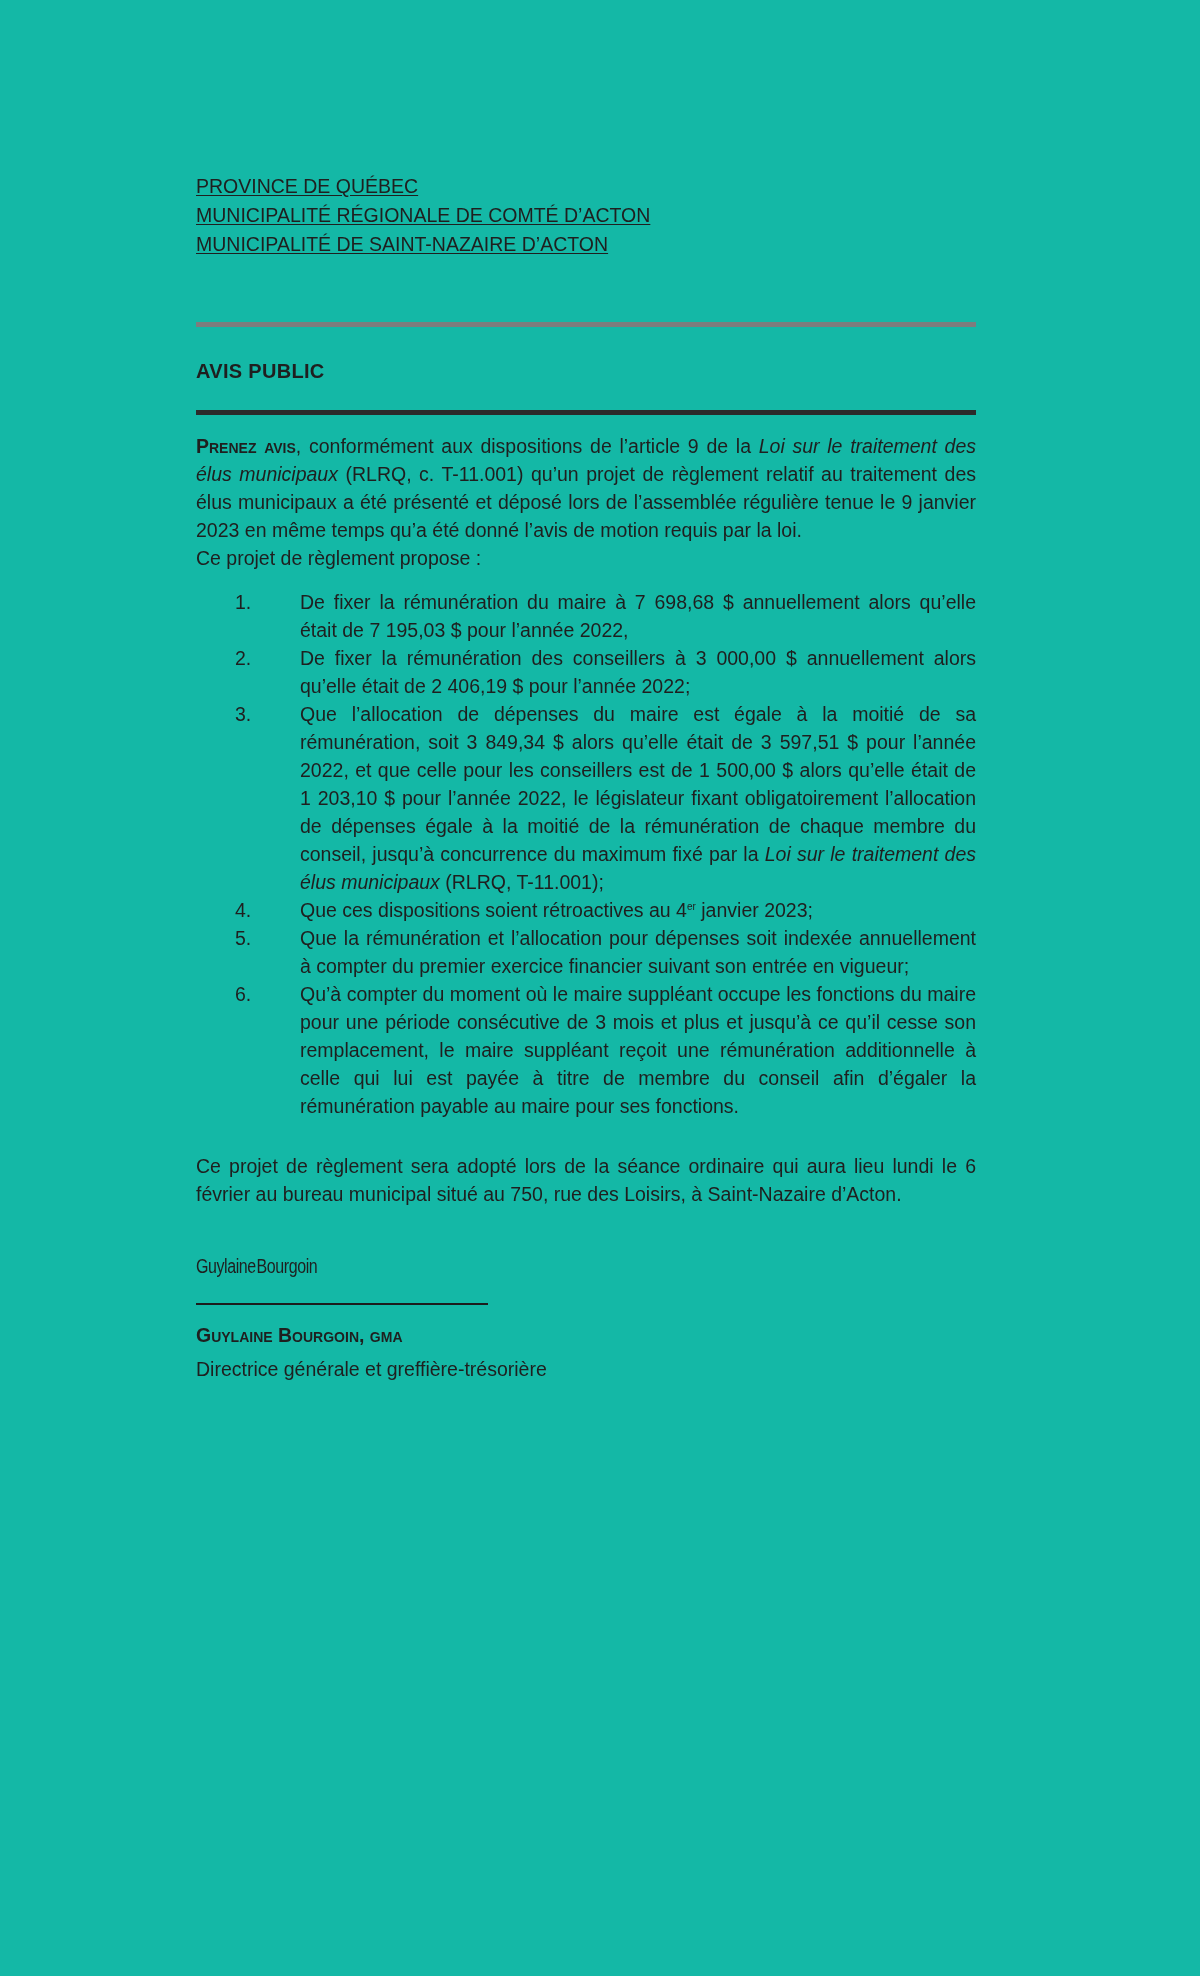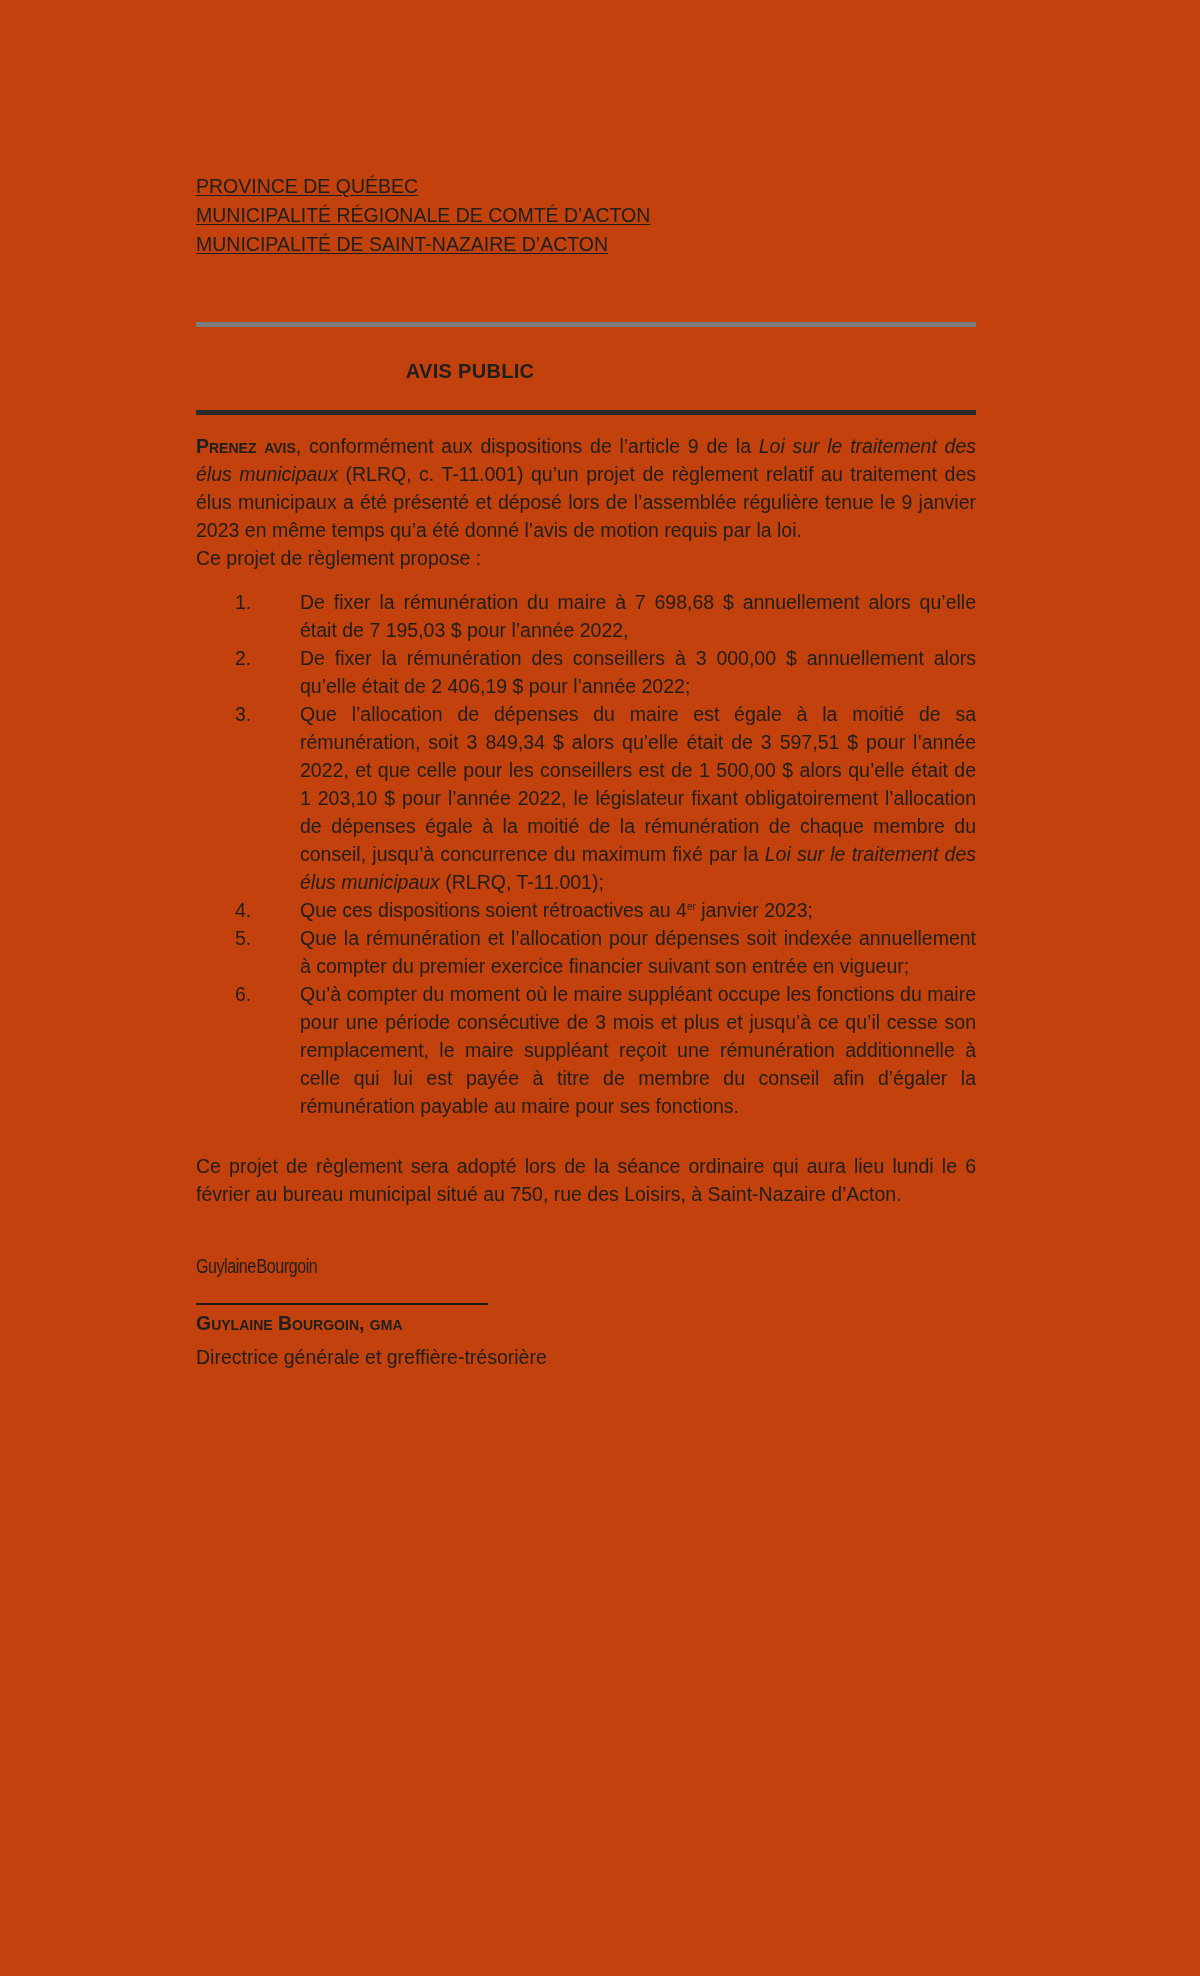--- a/index.html
+++ b/index.html
@@ -7,21 +7,21 @@
   body {
     width: 1200px;
     height: 1976px;
     position: relative;
     font-family: "Liberation Sans", "DejaVu Sans", sans-serif;
     color: #1f1f1f;
   }
   .page {
     position: absolute;
     inset: 0;
-    background: #c2410c;
+    background: #14b8a6;
   }
   .content {
     position: absolute;
     left: 196px;
     top: 0;
     width: 780px;
     padding-top: 172px;
     font-size: 19.5px;
     line-height: 28px;
   }
@@ -32,21 +32,20 @@
     white-space: nowrap;
   }
   .rule-gray {
     margin-top: 63px;
     height: 5px;
     background: #7d7d7d;
   }
   .doc-title {
     margin-top: 30px;
     width: 548px;
-    text-align: center;
     font-size: 20px;
     font-weight: bold;
     letter-spacing: 0.3px;
   }
   .rule-double {
     margin-top: 25px;
     height: 3px;
     border-top: 3px solid #2b2b2b;
     border-bottom: 2px solid #2b2b2b;
   }
@@ -71,21 +70,21 @@
     letter-spacing: -0.5px;
     word-spacing: -4px;
     transform: scaleX(0.82);
     transform-origin: 0 50%;
   }
   .sig-line {
     margin-top: 23px;
     width: 292px;
     border-top: 2.5px solid #1c1c1c;
   }
-  .sig-printed { margin-top: 4px; }
+  .sig-printed { margin-top: 16px; }
   .sig-role { margin-top: 6px; }
 </style>
 </head>
 <body>
 
 <div class="page">
   <div class="content">
 
     <header class="doc-header">
       <div class="header-line">PROVINCE DE QUÉBEC</div>

